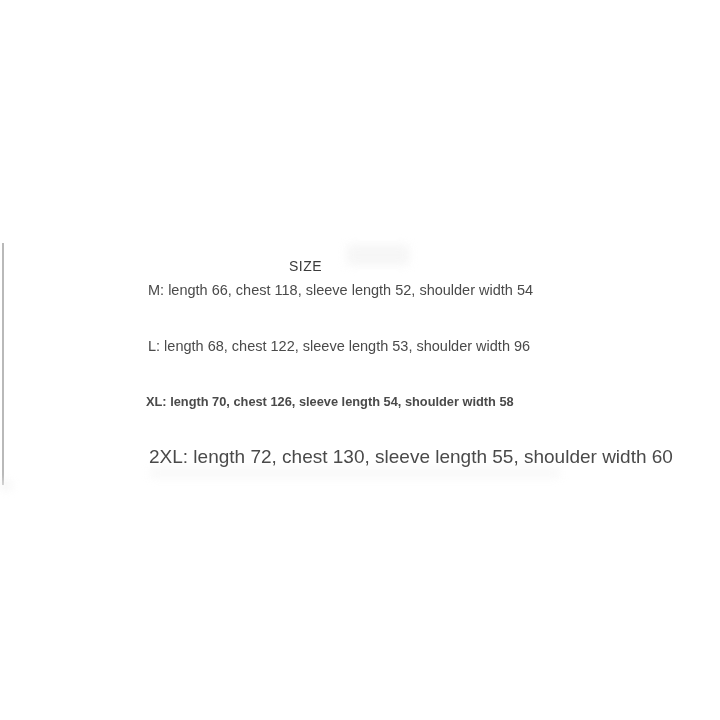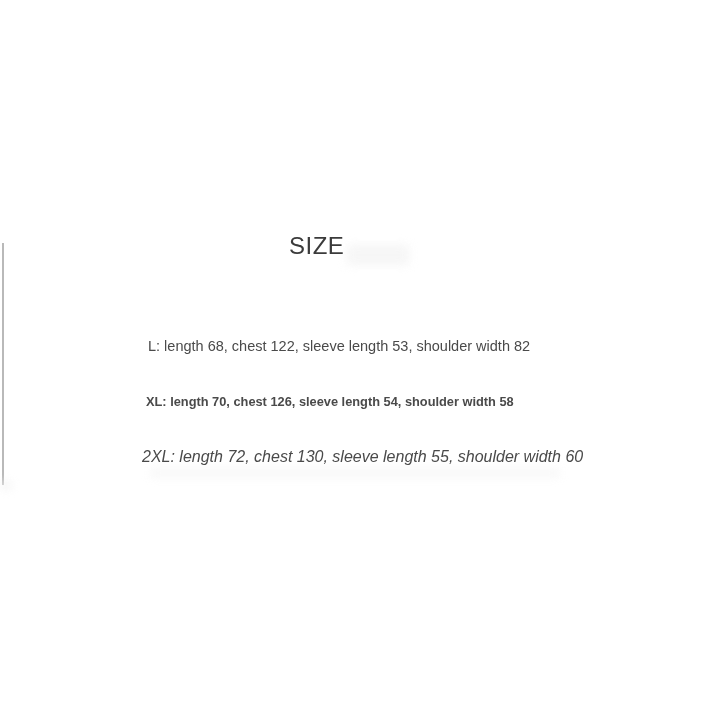--- a/index.html
+++ b/index.html
@@ -14,22 +14,22 @@
     background: var(--bg-color, #ffffff);
     font-family: "Liberation Sans", sans-serif;
   }
   .canvas {
     position: absolute;
     inset: 0;
   }
   .chart-title {
     position: absolute;
     left: 289px;
-    top: 235px;
-    font-size: 24px;
+    top: 256px;
+    font-size: 14px;
     line-height: 21px;
     letter-spacing: 0.5px;
     color: var(--title-color, #3b3b3b);
     white-space: nowrap;
   }
   .size-row {
     position: absolute;
     color: var(--body-color, #4a4a4a);
     white-space: nowrap;
   }
@@ -46,25 +46,24 @@
     line-height: 15px;
   }
   .row-xl {
     left: 146px;
     top: 395px;
     font-size: 12.8px;
     line-height: 13px;
     font-weight: bold;
   }
   .row-2xl {
-    left: 142px;
+    left: 149px;
     top: 449px;
-    font-size: 16px;
+    font-size: 19px;
     line-height: 16px;
-    font-style: italic;
   }
   .edge-line {
     position: absolute;
     left: 2px;
     top: 243px;
     width: 2px;
     height: 242px;
     background: var(--edge-line-color, #b9b9b9);
   }
   .ghost {
@@ -102,20 +101,21 @@
 <div class="canvas">
 
   <div class="edge-line"></div>
 
   <div class="ghost ghost-title"></div>
   <div class="ghost ghost-band"></div>
   <div class="ghost ghost-corner"></div>
 
   <div class="chart-title">SIZE</div>
 
+  <div class="size-row row-m">M: length 66, chest 118, sleeve length 52, shoulder width 54</div>
 
-  <div class="size-row row-l">L: length 68, chest 122, sleeve length 53, shoulder width 82</div>
+  <div class="size-row row-l">L: length 68, chest 122, sleeve length 53, shoulder width 96</div>
 
   <div class="size-row row-xl">XL: length 70, chest 126, sleeve length 54, shoulder width 58</div>
 
   <div class="size-row row-2xl">2XL: length 72, chest 130, sleeve length 55, shoulder width 60</div>
 
 </div>
 
 </body></html>

